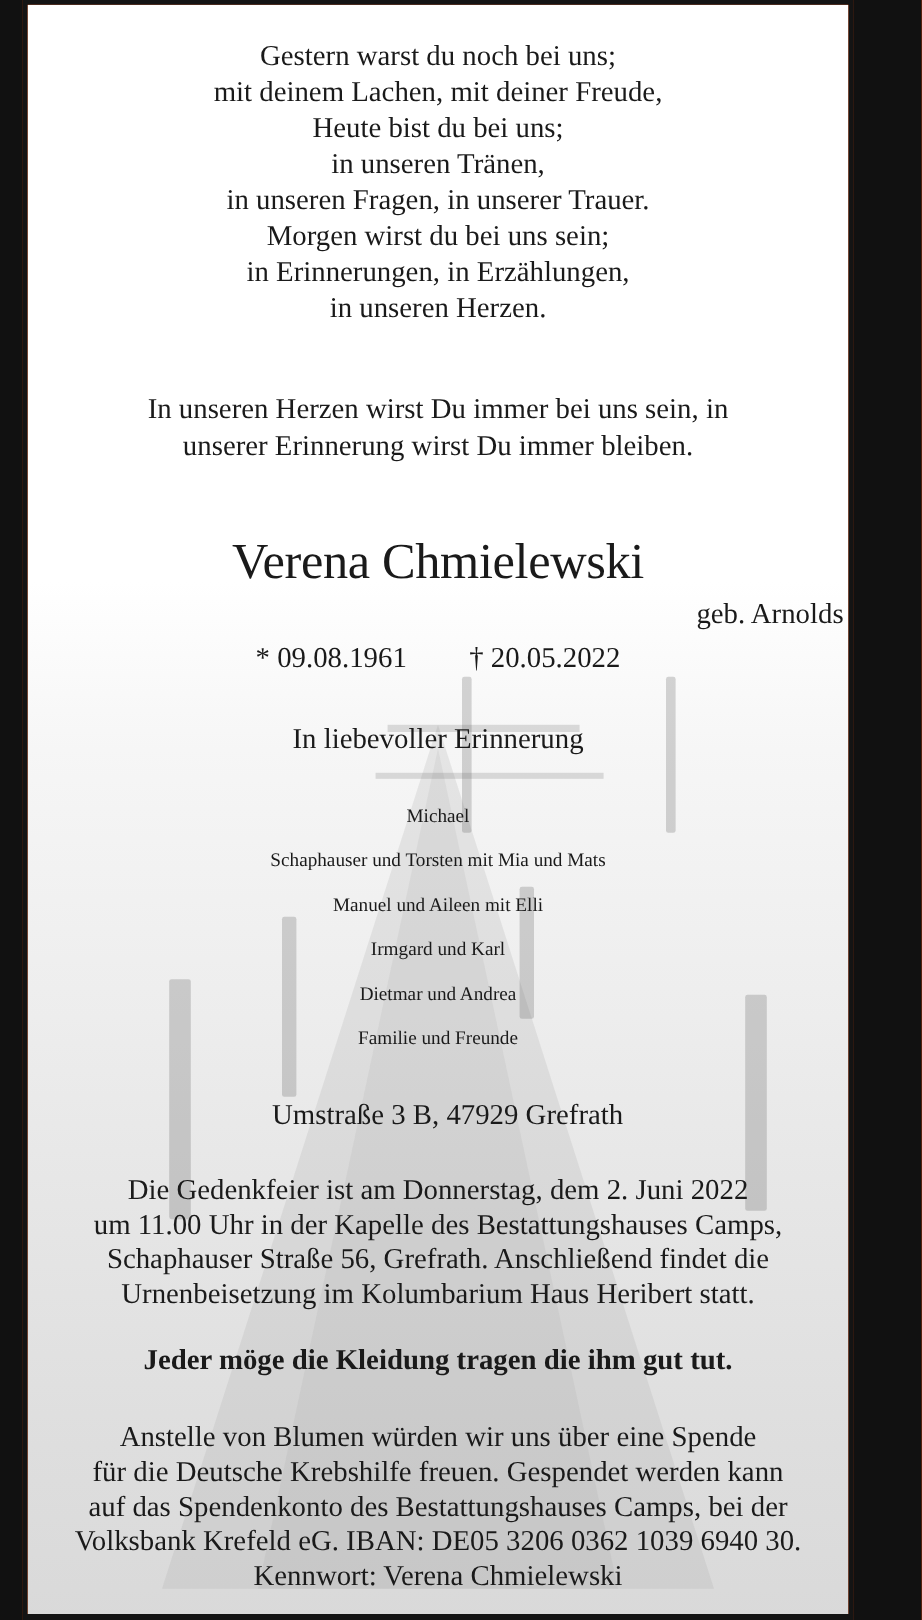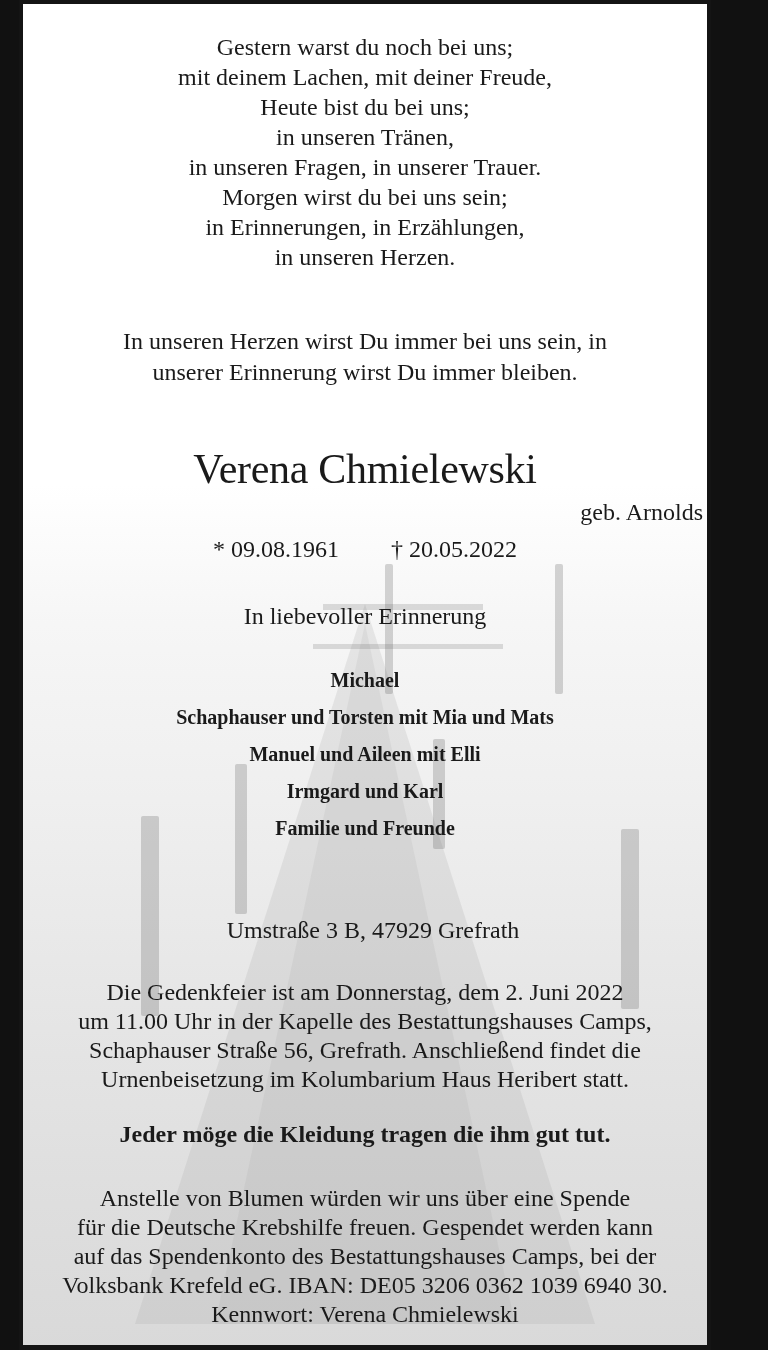--- a/index.html
+++ b/index.html
@@ -75,21 +75,21 @@
       position: absolute; left: 0; right: 0; top: 531px;
       font-size: 24px; line-height: 28px;
     }
     .dates span.gap { display: inline-block; width: 52px; }
     .memory {
       position: absolute; left: 0; right: 0; top: 597px;
       font-size: 24px; line-height: 30px;
     }
     .mourners {
       position: absolute; left: 0; right: 0; top: 658px;
-      font-size: 20px; line-height: 37px; font-weight: bold;
+      font-size: 16px; line-height: 37px;
     }
     .address {
       position: absolute; left: 16px; right: 0; top: 911px;
       font-size: 24px; line-height: 30px;
     }
     .service {
       position: absolute; left: 0; right: 0; top: 974px;
       font-size: 24px; line-height: 29px;
     }
     .dress {
@@ -143,20 +143,21 @@
       <span>* 09.08.1961</span><span class="gap"></span><span>† 20.05.2022</span>
     </div>
 
     <div class="memory">In liebevoller Erinnerung</div>
 
     <div class="mourners">
       <div class="line">Michael</div>
       <div class="line">Schaphauser und Torsten mit Mia und Mats</div>
       <div class="line">Manuel und Aileen mit Elli</div>
       <div class="line">Irmgard und Karl</div>
+      <div class="line">Dietmar und Andrea</div>
       <div class="line">Familie und Freunde</div>
     </div>
 
     <div class="address">Umstraße 3 B, 47929 Grefrath</div>
 
     <div class="service">
       <div class="line">Die Gedenkfeier ist am Donnerstag, dem 2. Juni 2022</div>
       <div class="line">um 11.00 Uhr in der Kapelle des Bestattungshauses Camps,</div>
       <div class="line">Schaphauser Straße 56, Grefrath. Anschließend findet die</div>
       <div class="line">Urnenbeisetzung im Kolumbarium Haus Heribert statt.</div>

